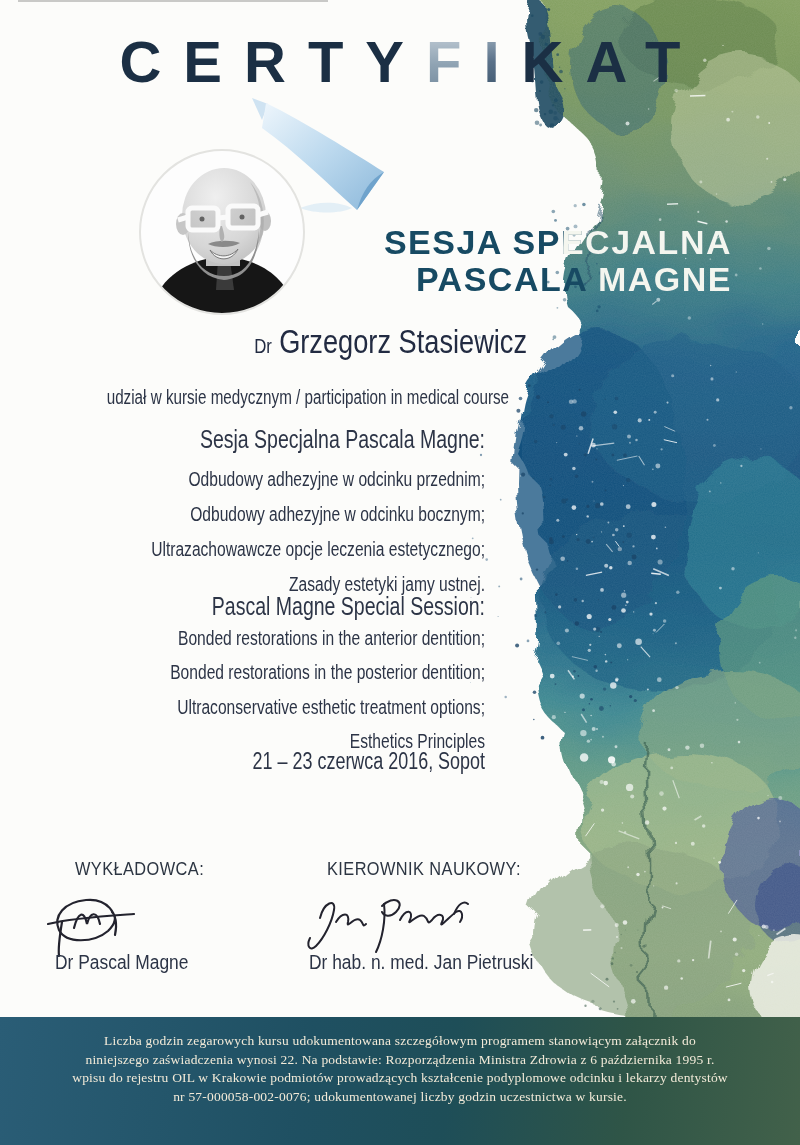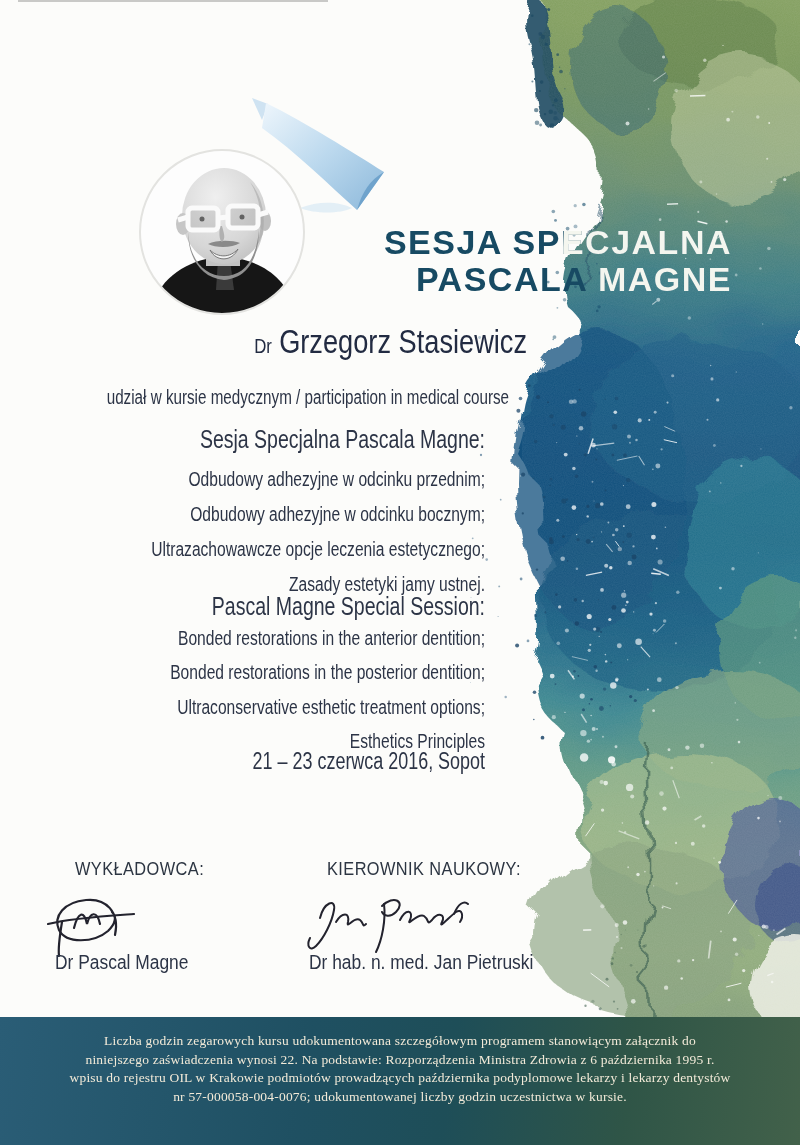--- a/index.html
+++ b/index.html
@@ -517,20 +517,21 @@
         <line x1="678.1" y1="203.7" x2="667.0" y2="204.2" stroke="#ffffff" stroke-width="1.47" opacity="0.77"></line>
         <line x1="697.5" y1="221.2" x2="707.4" y2="223.7" stroke="#ffffff" stroke-width="1.43" opacity="0.88"></line>
         <line x1="665.8" y1="72.7" x2="653.4" y2="81.4" stroke="#ffffff" stroke-width="1.03" opacity="0.52"></line>
         <line x1="722.7" y1="233.8" x2="714.6" y2="240.2" stroke="#ffffff" stroke-width="0.87" opacity="0.83"></line>
         <line x1="705.4" y1="95.5" x2="690.0" y2="95.9" stroke="#ffffff" stroke-width="1.48" opacity="0.79"></line>
       </g>
   </svg>
 
   <div class="scan-line"></div>
 
+  <div class="title"><span class="tl tl0">C</span><span class="tl tl1">E</span><span class="tl tl2">R</span><span class="tl tl3">T</span><span class="tl tl4">Y</span><span class="tl tl5">F</span><span class="tl tl6">I</span><span class="tl tl7">K</span><span class="tl tl8">A</span><span class="tl tl9">T</span></div>
 
   <svg class="photo" viewBox="0 0 180 180" aria-hidden="true">
     <defs>
       <clipPath id="pc">
           <circle cx="90" cy="90" r="82"></circle>
         </clipPath>
       <radialGradient id="headG" cx=".4" cy=".3" r=".9">
         <stop offset="0" stop-color="#efefef"></stop>
           <stop offset=".6" stop-color="#d6d6d6"></stop>
           <stop offset="1" stop-color="#b5b5b5"></stop>
@@ -614,17 +615,17 @@
     </g>
   </svg>
 
   <div class="sig-name pascal">Dr Pascal Magne</div>
   <div class="sig-name jan">Dr hab. n. med. Jan Pietruski</div>
 
   <div class="footer"></div>
   <div class="footer-text">
     <div>Liczba godzin zegarowych kursu udokumentowana szczegółowym programem stanowiącym załącznik do</div>
     <div>niniejszego zaświadczenia wynosi 22. Na podstawie: Rozporządzenia Ministra Zdrowia z 6 października 1995 r.</div>
-    <div>wpisu do rejestru OIL w Krakowie podmiotów prowadzących października podyplomowe lekarzy i lekarzy dentystów</div>
-    <div>nr 57-000058-004-0076; udokumentowanej liczby godzin uczestnictwa w kursie.</div>
+    <div>wpisu do rejestru OIL w Krakowie podmiotów prowadzących kształcenie podyplomowe odcinku i lekarzy dentystów</div>
+    <div>nr 57-000058-002-0076; udokumentowanej liczby godzin uczestnictwa w kursie.</div>
   </div>
 
 </div>
 
 </body></html>

